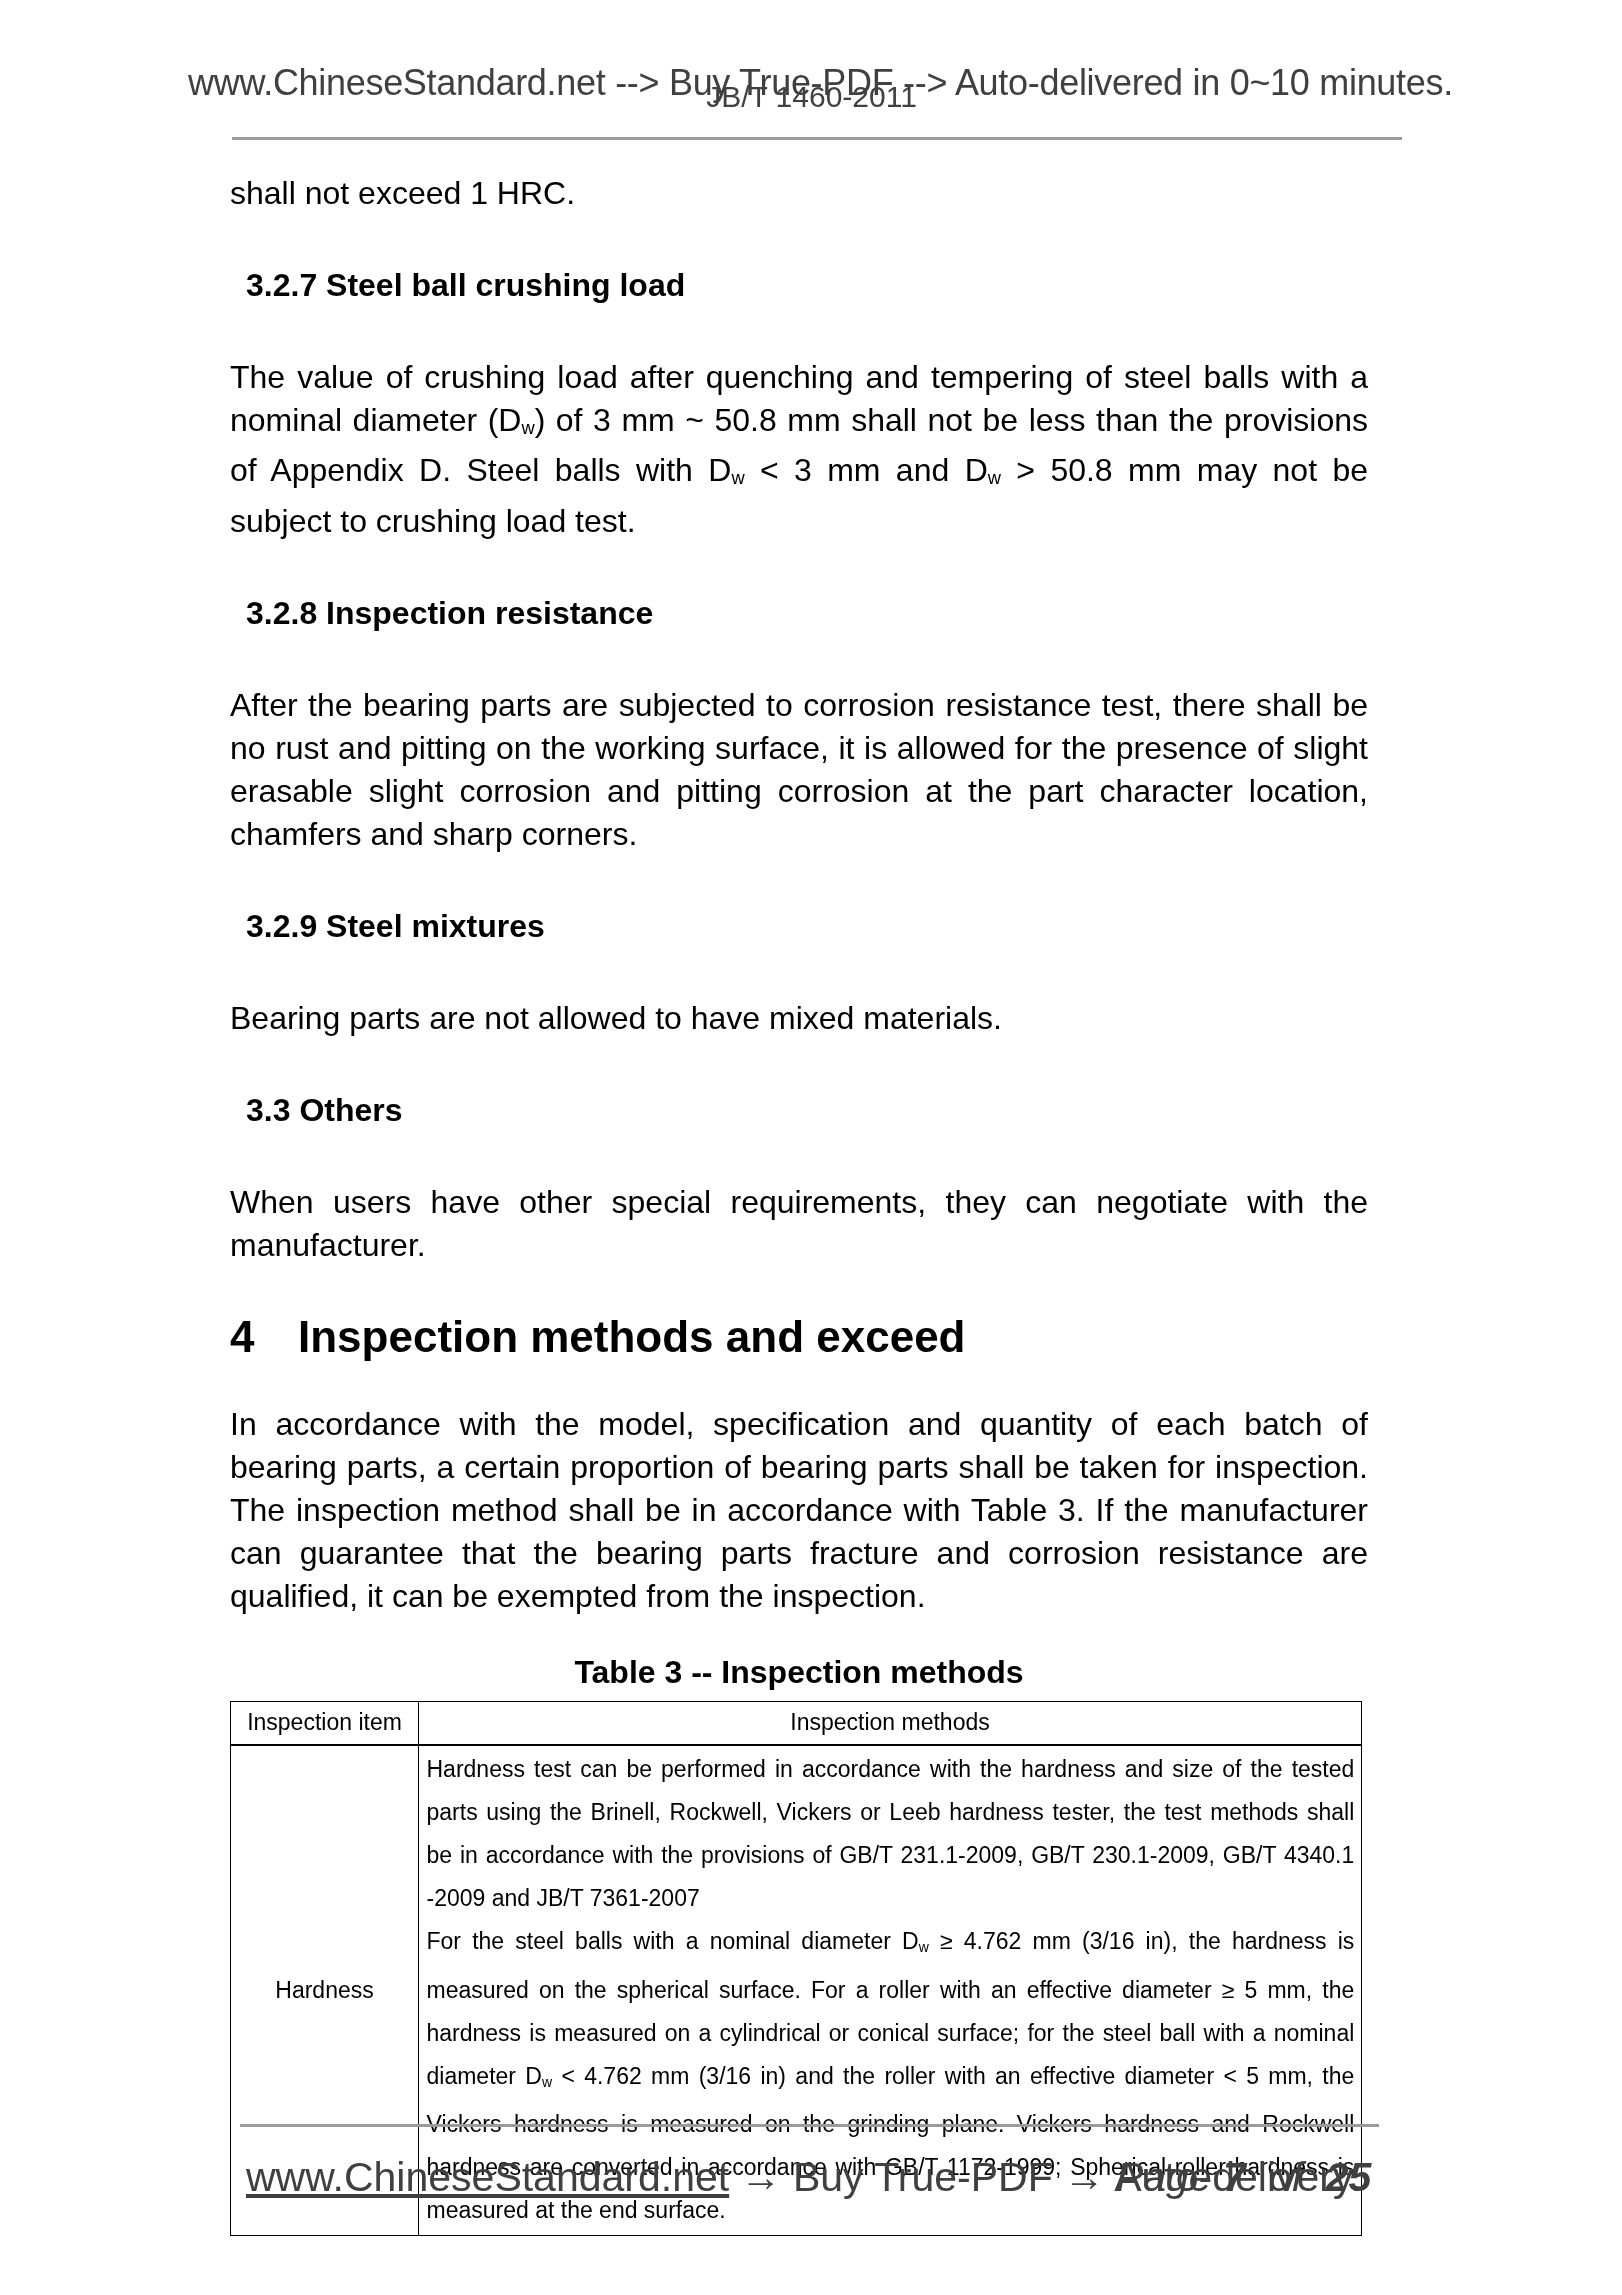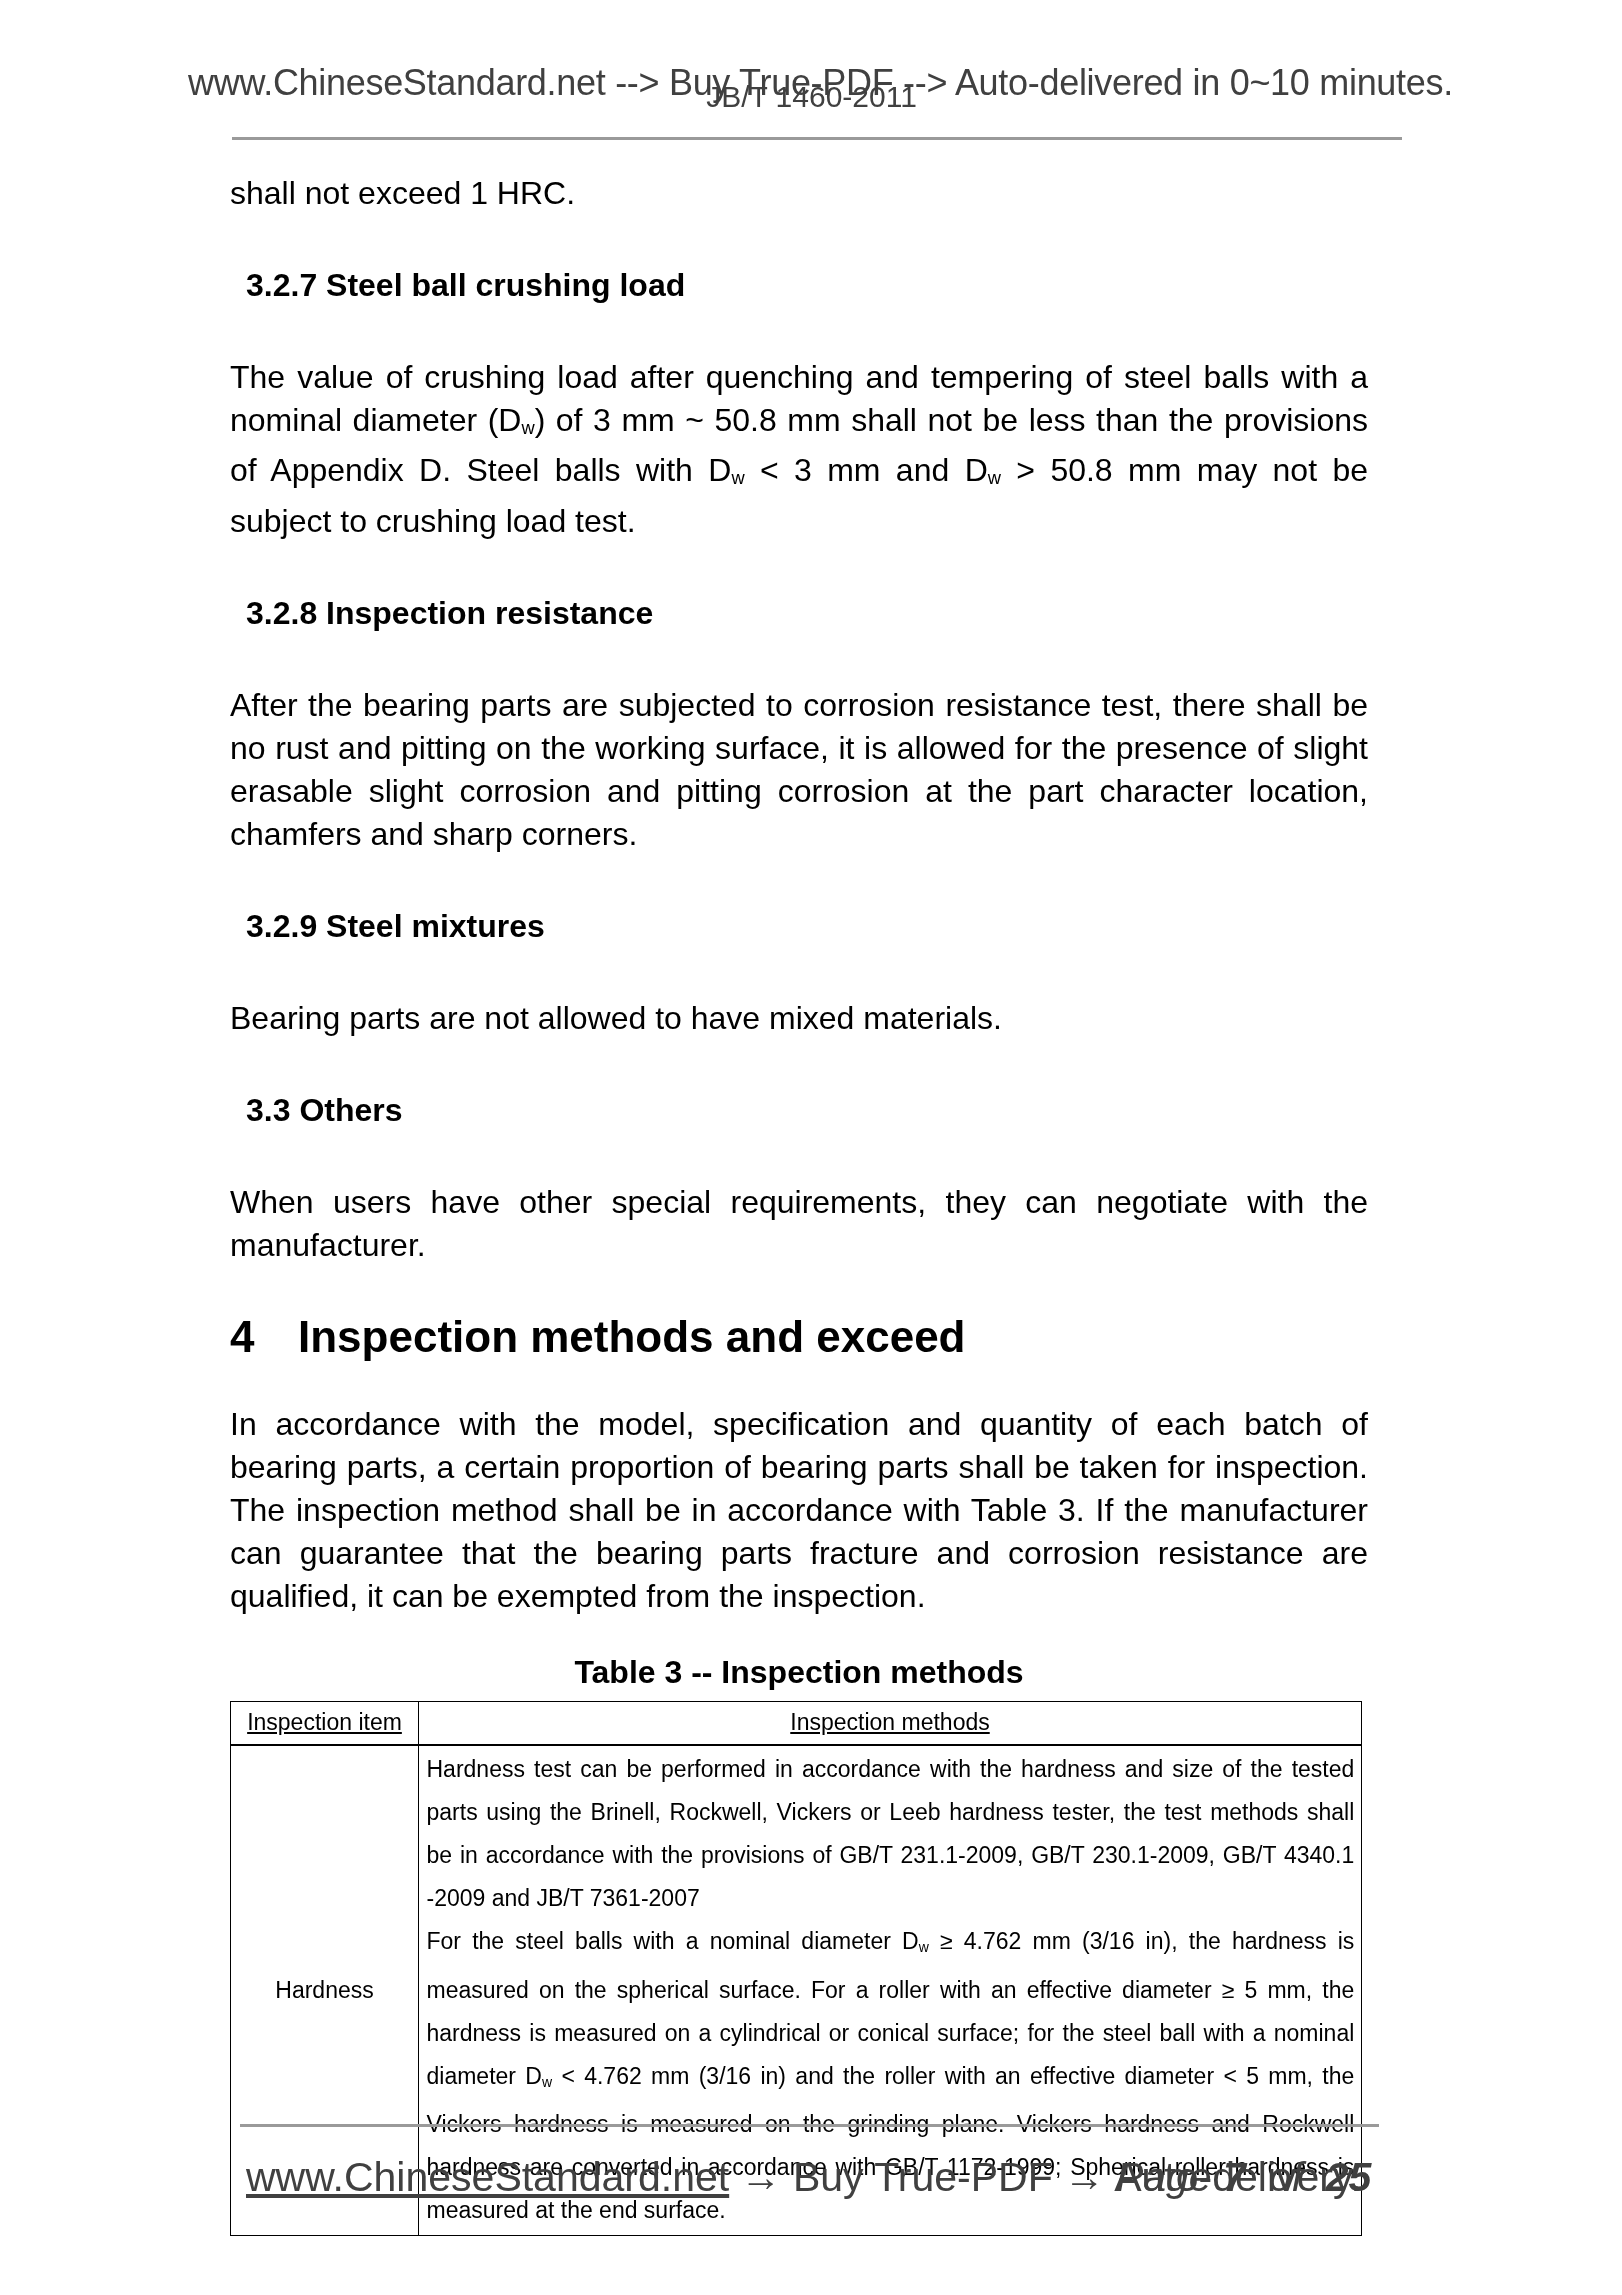--- a/index.html
+++ b/index.html
@@ -43,21 +43,21 @@
       font-size: 32px; font-weight: bold; text-align: center; line-height: 42px;
       margin: 8px;
     }
     table.insp {
       border-collapse: collapse; width: 1132px; margin-top: 1.7px;
       border: 1.7px solid #000;
     }
     table.insp th, table.insp td {
       border: 1.3px solid #000; font-size: 23px; font-weight: normal;
     }
-    table.insp th { height: 42px; padding: 0; text-decoration: underline; }
+    table.insp th { height: 42px; padding: 0; }
     table.insp th.col1 { width: 187px; }
     table.insp td.item { text-align: center; vertical-align: middle; }
     table.insp td.methods {
       line-height: 43px; padding: 2.5px 6.7px 3.3px 7.5px; text-align: justify;
     }
     table.insp thead tr { border-bottom: 2.5px solid #000; }
     .footer-rule {
       position: absolute; left: 240px; width: 1139px; top: 2124px; height: 2.5px;
       background: #9a9a9a;
     }

